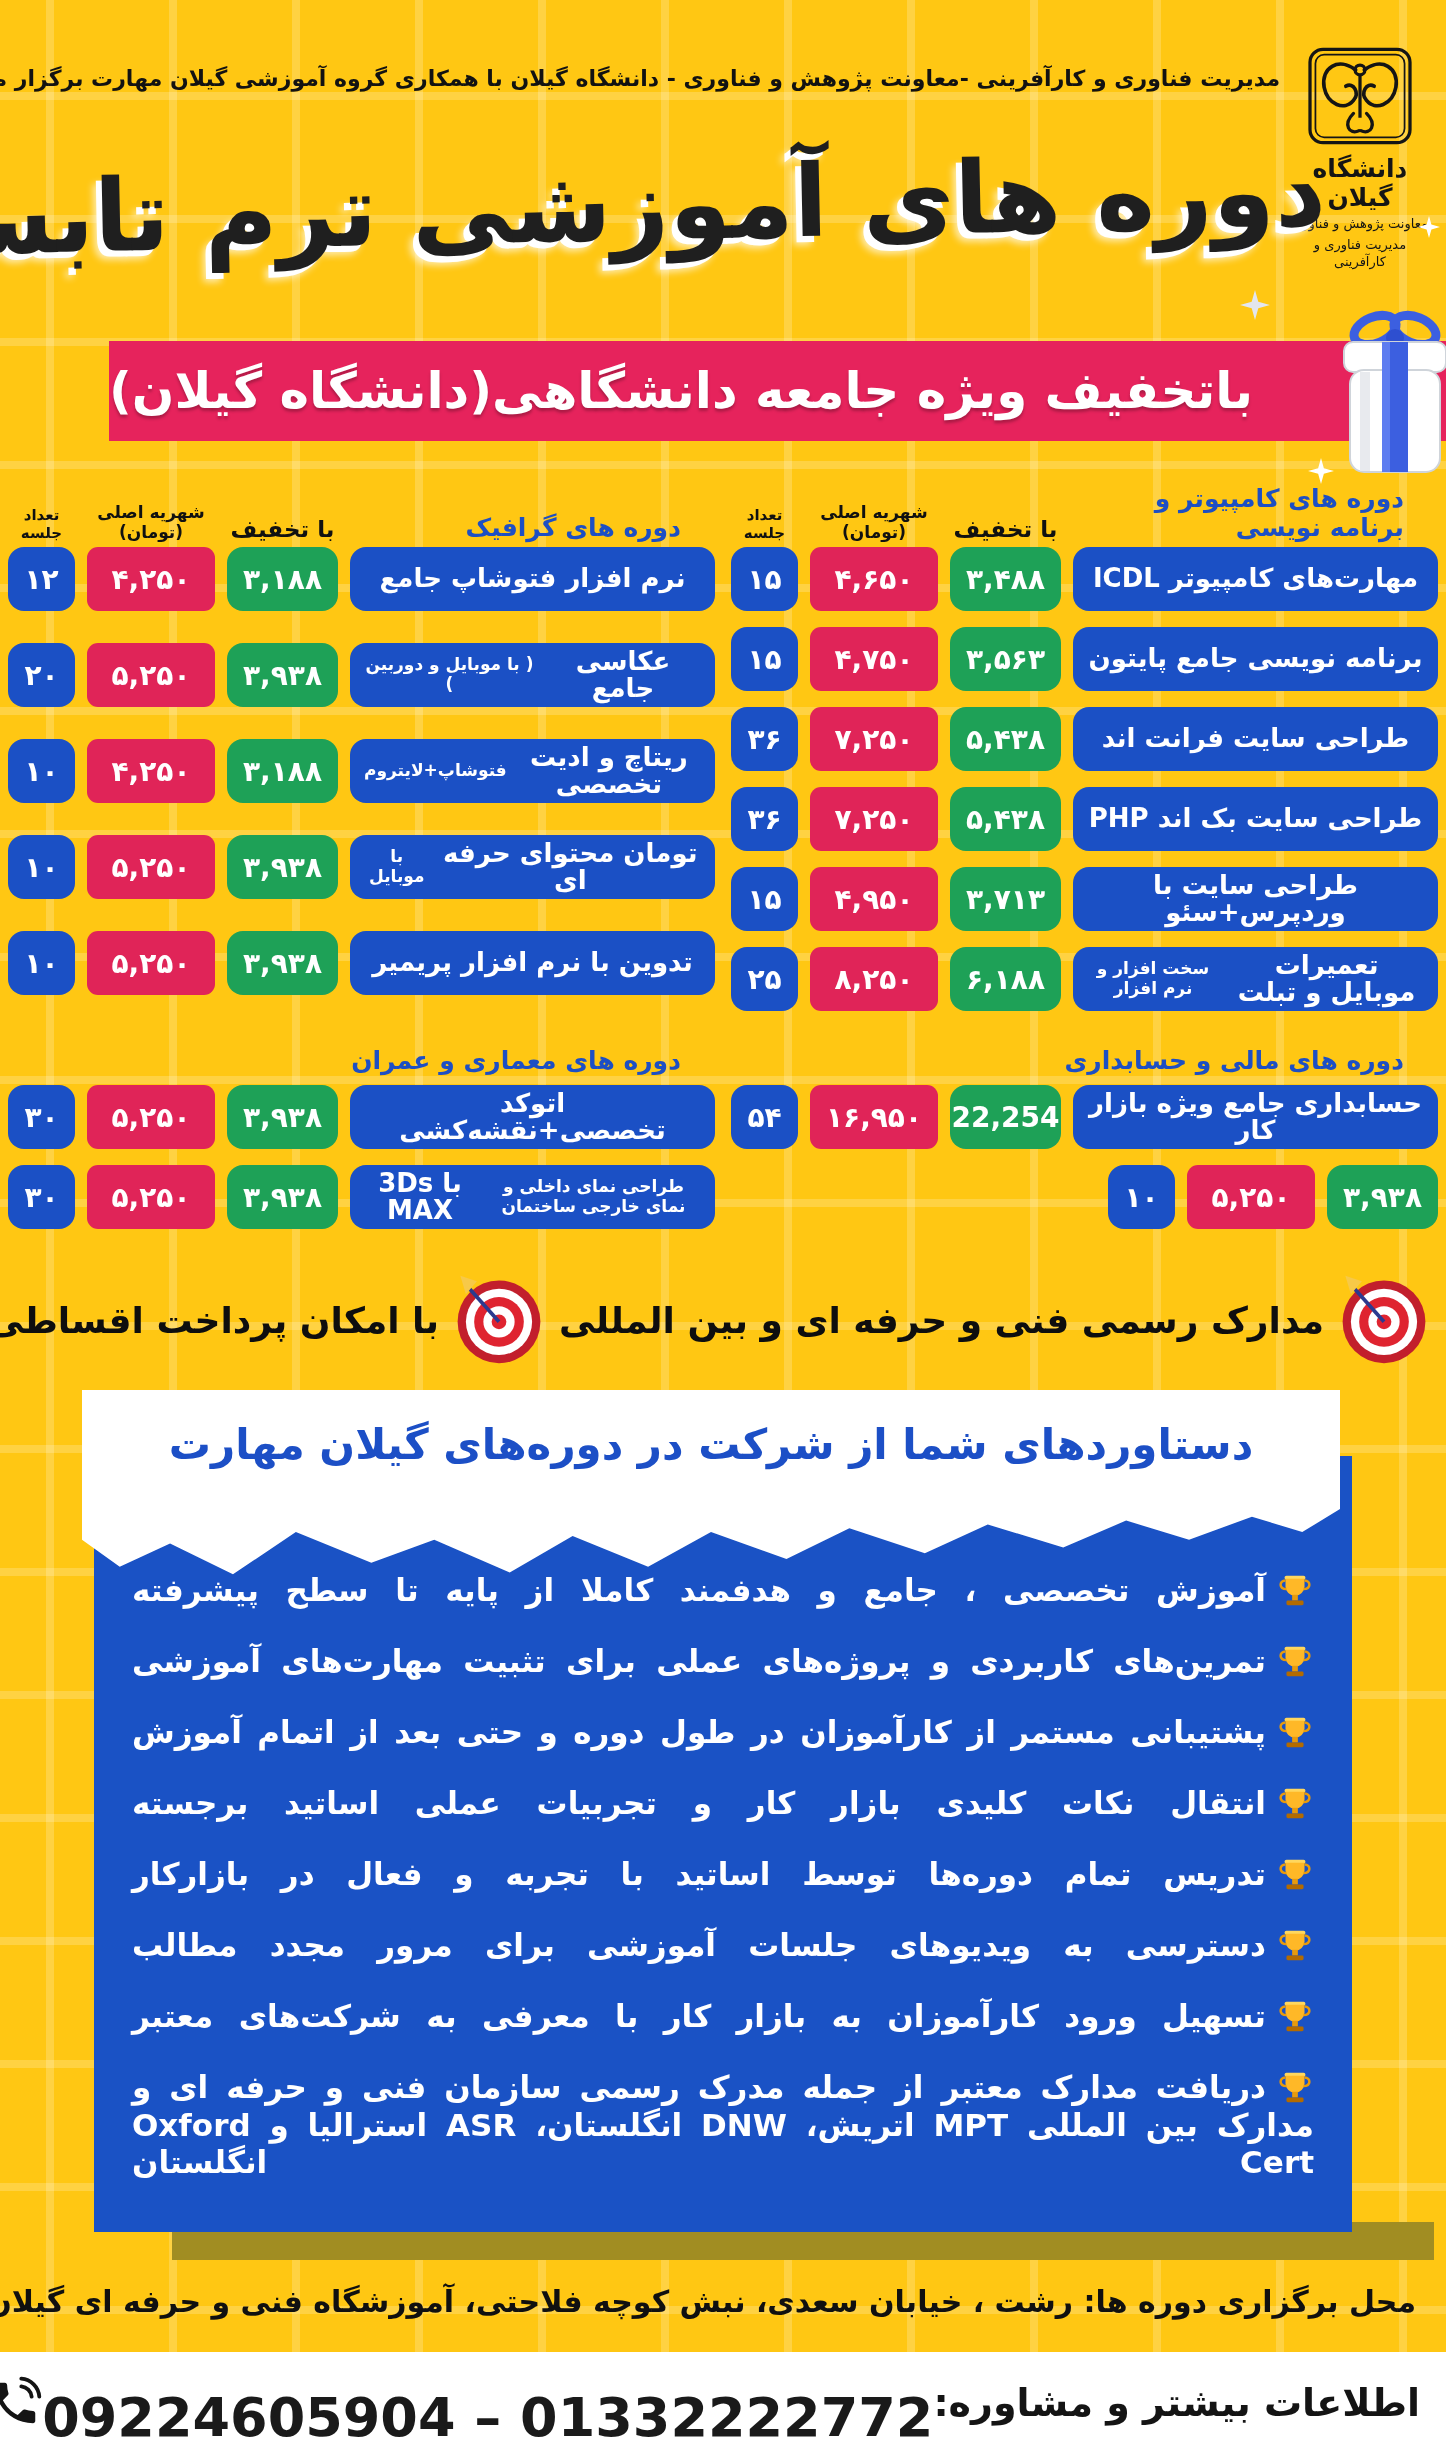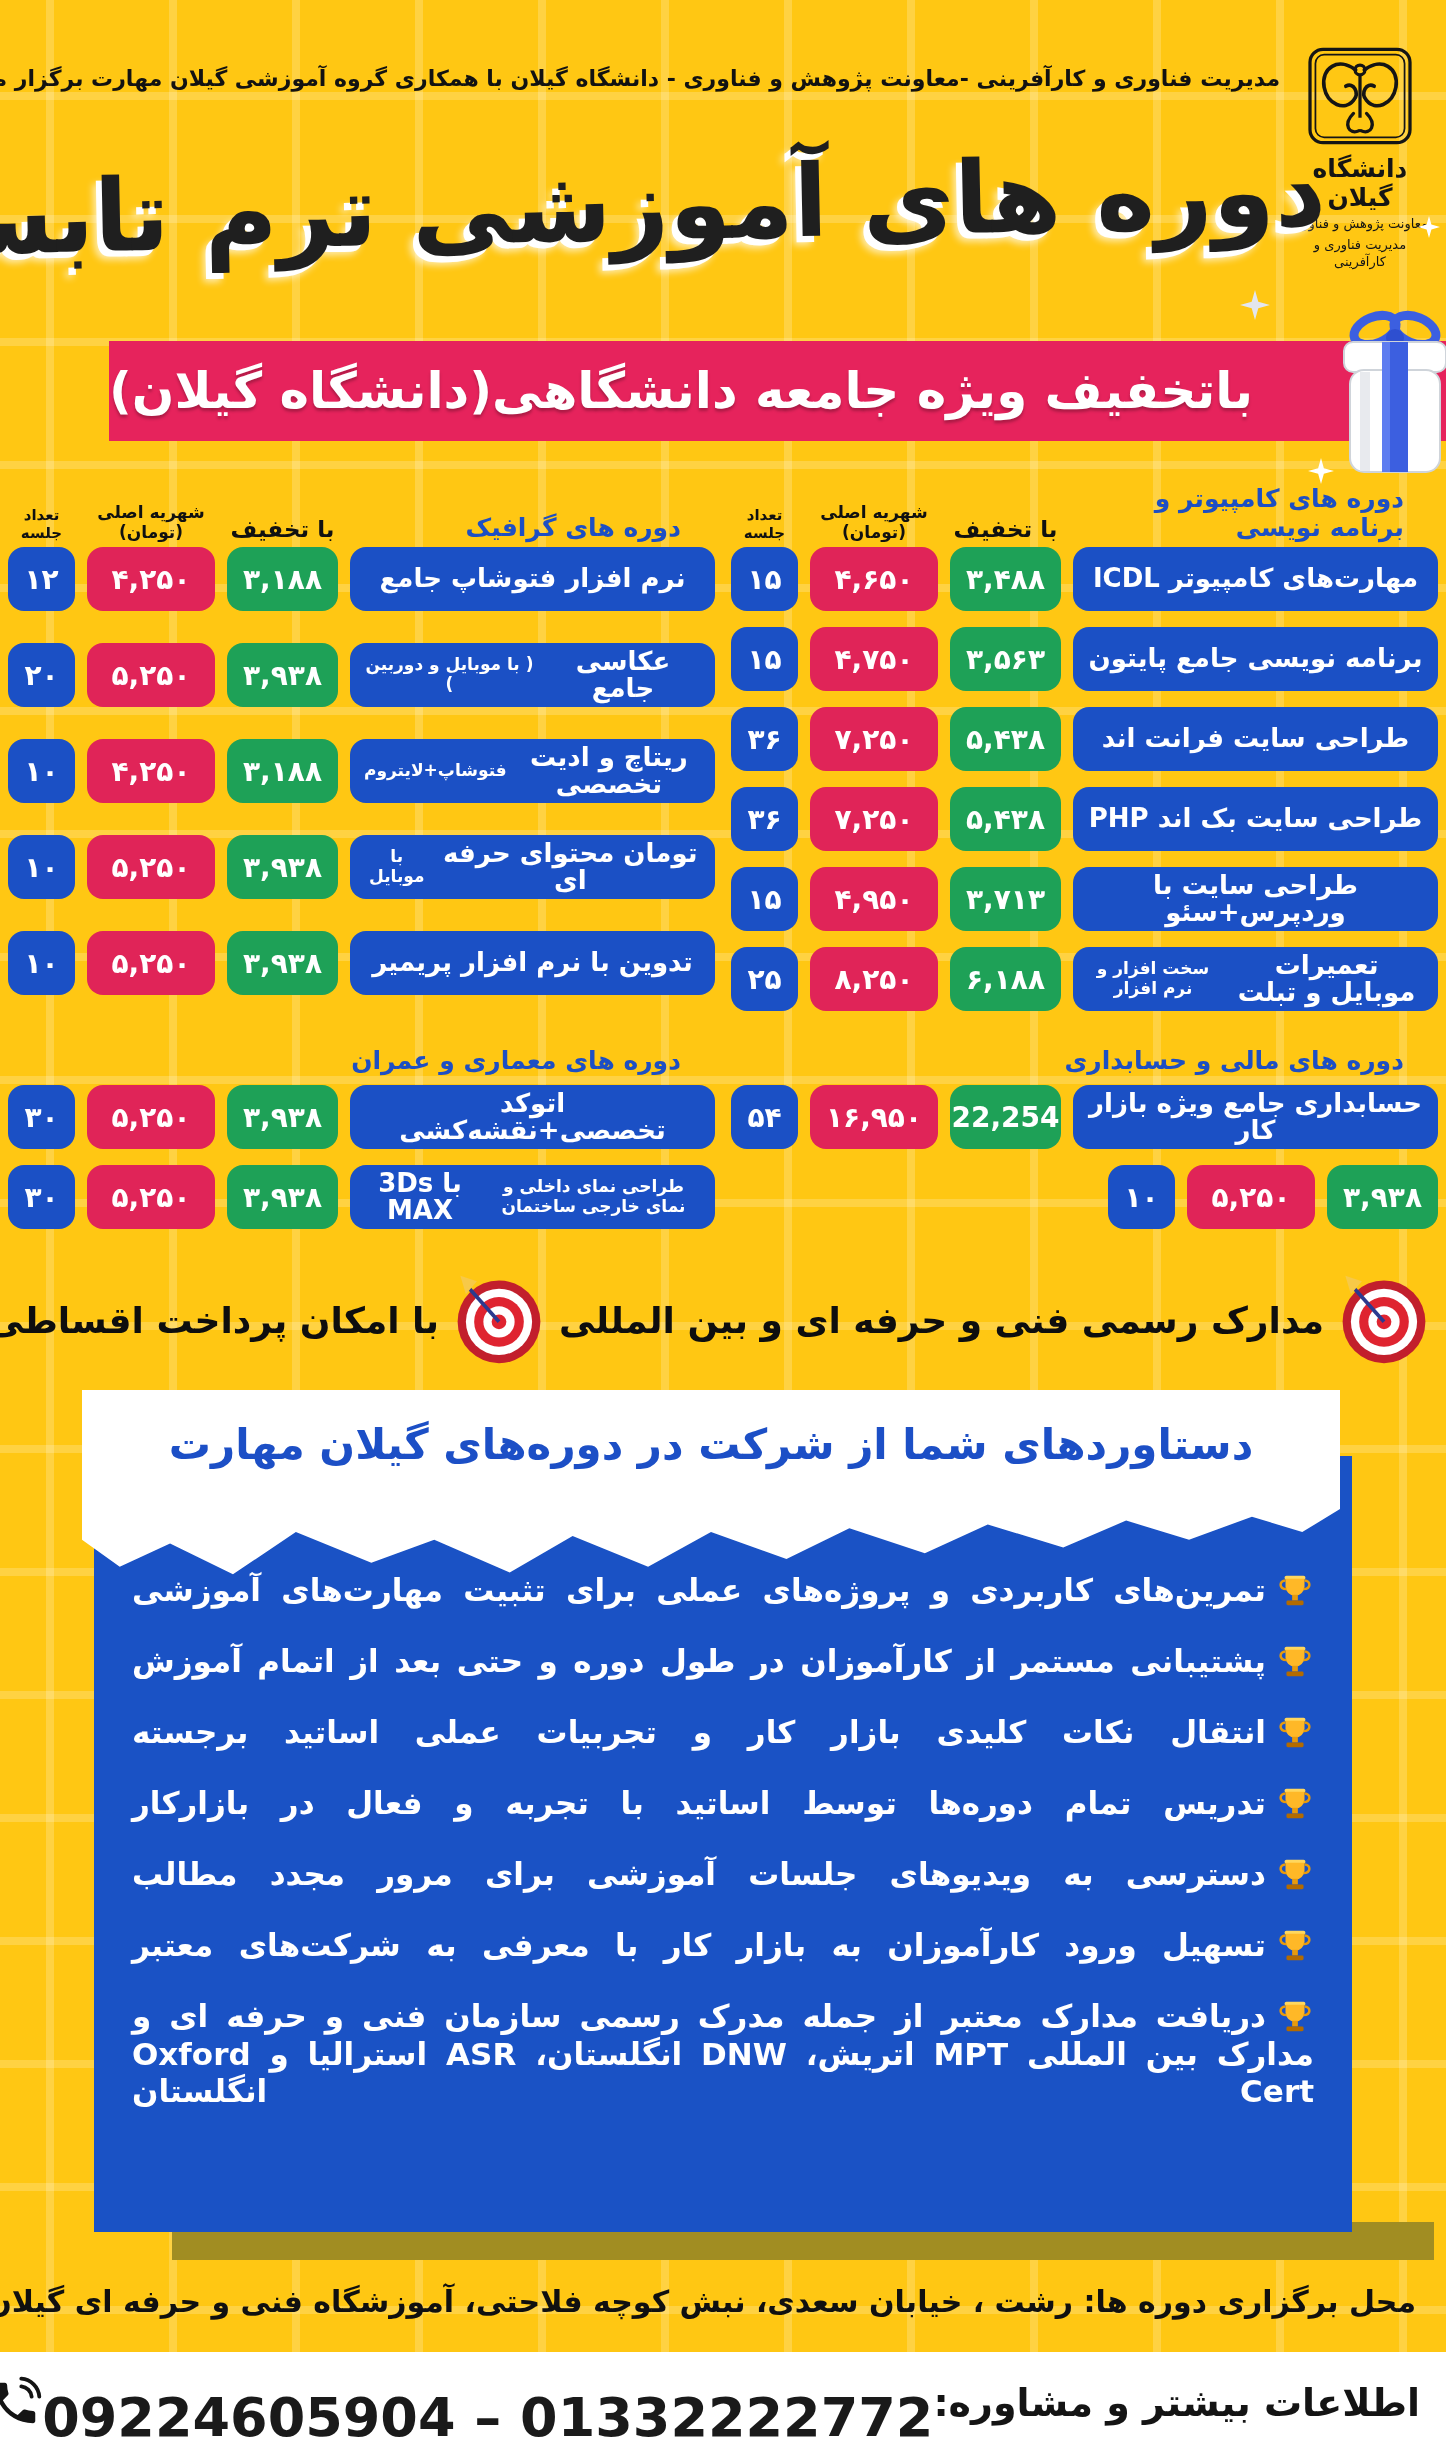--- a/index.html
+++ b/index.html
@@ -42,21 +42,21 @@
   .h-col{text-align:center;font-weight:bold;}
   .h-disc{flex:0 0 111px;font-size:23px;}
   .h-orig{flex:0 0 128px;font-size:17px;}
   .h-sess{flex:0 0 67px;font-size:15px;}
   .course-row{display:flex;gap:12px;height:64px;margin-bottom:16px;}
   .sec-graphics .course-row{margin-bottom:32px;}
   .pill{border-radius:16px;display:flex;align-items:center;justify-content:center;color:#fff;font-weight:bold;}
   .pill-name{flex:1;background:#1B50C5;font-size:26px;line-height:1.05;text-align:center;padding:0 14px;gap:10px;}
   .n-sub{font-size:17px;max-width:215px;line-height:1.15;display:inline-block;}
   .pill-green{flex:0 0 111px;background:#1EA157;font-size:28px;}
-  .pill-red{flex:0 0 128px;background:#E02458;font-size:28px;}
+  .pill-red{flex:0 0 128px;background:#E02458;font-size:28px;border-radius:11px;}
   .pill-sess{flex:0 0 67px;background:#1B50C5;font-size:28px;}
   .sec-head{height:48px;display:flex;align-items:flex-end;padding:0 34px 10px;
     font-size:25px;font-weight:bold;color:#1D4FC4;}
 
   
   .certs{position:absolute;top:1268px;right:16px;left:16px;height:104px;display:flex;
     align-items:center;justify-content:space-between;gap:14px;z-index:1;}
   .cert-text{font-size:36px;font-weight:bold;color:#0e0e0e;white-space:nowrap;}
   .target{width:92px;height:92px;flex:0 0 92px;}
 
@@ -335,20 +335,32 @@
         <line x1="18" y1="16" x2="50" y2="52" stroke="#2b3a8f" stroke-width="4"></line>
         <polygon points="8,2 26,8 14,22" fill="#F7C948"></polygon>
       </svg>
     </span>
     <span class="cert-text">با امکان پرداخت اقساطی شهریه</span>
   </div>
 
   <div class="blue-box">
     <div class="benefits">
 
+        <div class="benefit">
+          <span class="trophy">
+            <svg width="38" height="38" viewBox="0 0 40 40">
+              <rect x="9" y="4" width="22" height="4" rx="2" fill="#FFD75E"></rect>
+              <path d="M10,7 h20 v8 a10,10 0 0 1 -20 0 z" fill="#FFB827"></path>
+              <path d="M10,9 C3,9 3,18 11,18" fill="none" stroke="#E89B0C" stroke-width="2.6"></path>
+              <path d="M30,9 C37,9 37,18 29,18" fill="none" stroke="#E89B0C" stroke-width="2.6"></path>
+              <rect x="17" y="24" width="6" height="6" fill="#E89B0C"></rect>
+              <rect x="11" y="30" width="18" height="5" rx="1.5" fill="#B36B00"></rect>
+            </svg>
+          </span><span class="b-text">آموزش تخصصی ، جامع و هدفمند کاملا از پایه تا سطح پیشرفته</span>
+        </div>
 
         <div class="benefit">
           <span class="trophy">
             <svg width="38" height="38" viewBox="0 0 40 40">
               <rect x="9" y="4" width="22" height="4" rx="2" fill="#FFD75E"></rect>
               <path d="M10,7 h20 v8 a10,10 0 0 1 -20 0 z" fill="#FFB827"></path>
               <path d="M10,9 C3,9 3,18 11,18" fill="none" stroke="#E89B0C" stroke-width="2.6"></path>
               <path d="M30,9 C37,9 37,18 29,18" fill="none" stroke="#E89B0C" stroke-width="2.6"></path>
               <rect x="17" y="24" width="6" height="6" fill="#E89B0C"></rect>
               <rect x="11" y="30" width="18" height="5" rx="1.5" fill="#B36B00"></rect>

